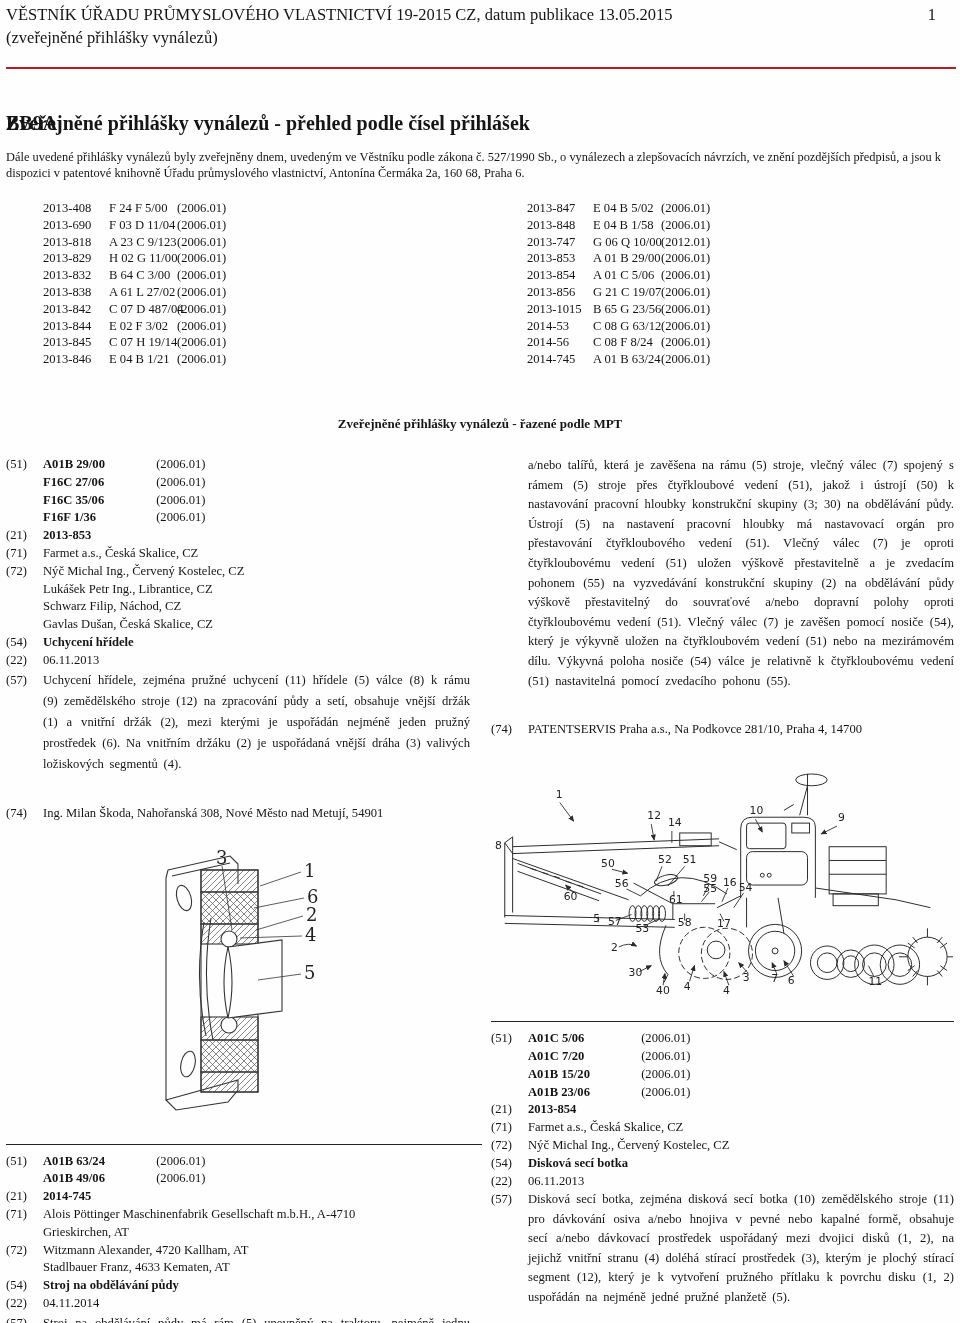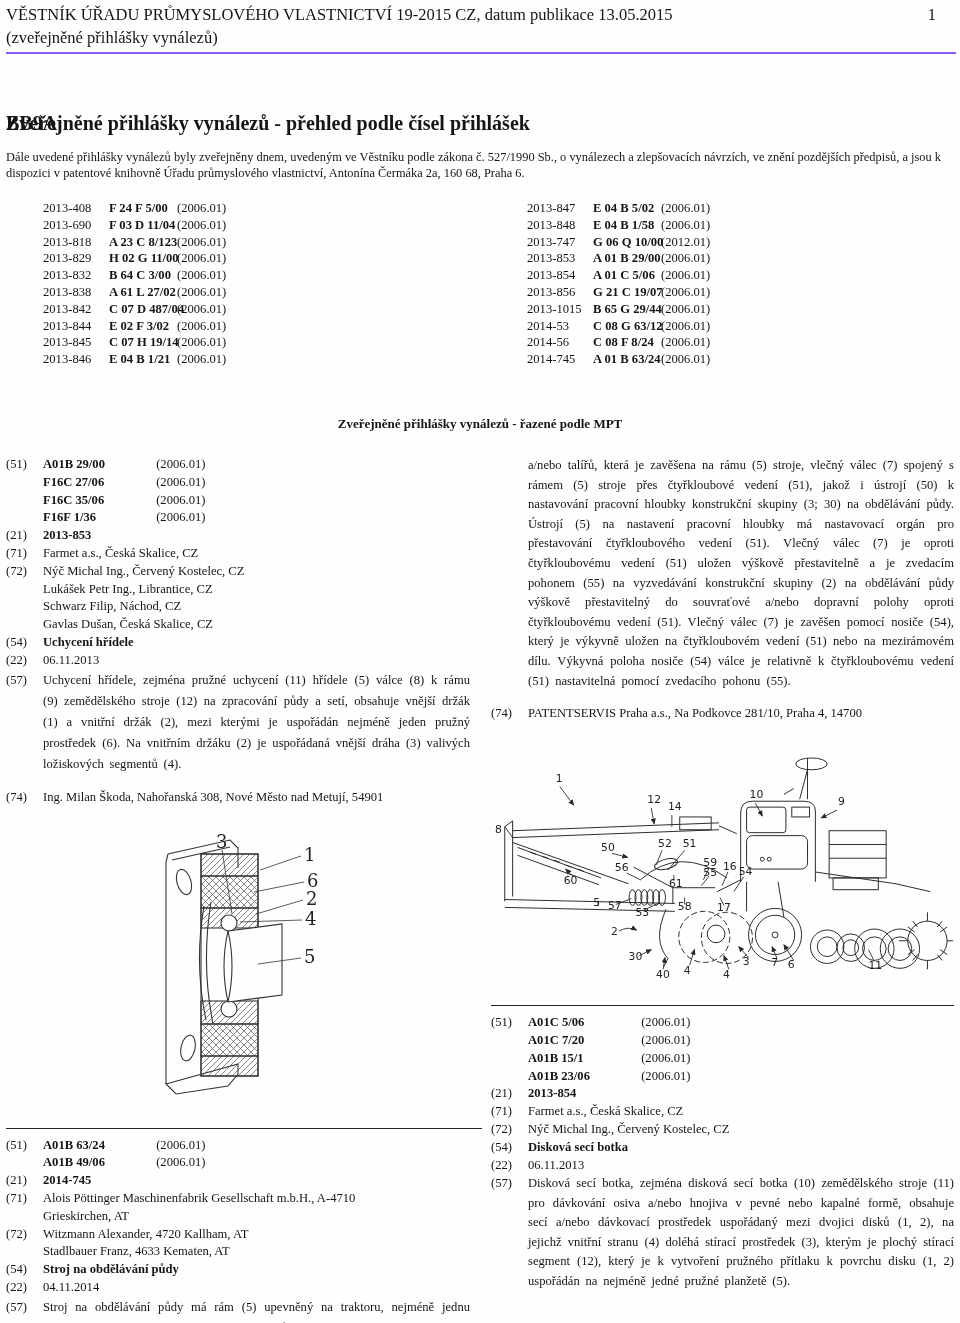--- a/index.html
+++ b/index.html
@@ -3,51 +3,51 @@
 <meta charset="utf-8">
 <style>
   * { box-sizing: border-box; }
   html,body { margin:0; padding:0; }
   body {
     width:960px; height:1323px; overflow:hidden; position:relative;
     background:#fefefe; color:#151515;
     font-family:"Liberation Serif","DejaVu Serif",serif;
   }
   
-  .hdr { position:absolute; top:3px; left:6px; right:4px; border-bottom:2px solid #8b5cf6; padding-bottom:3px; }
+  .hdr { position:absolute; top:3px; left:6px; right:4px; border-bottom:2px solid #b91c1c; padding-bottom:18px; }
   .hdr-l1 { display:flex; justify-content:space-between; font-size:16.5px; line-height:23px; }
   .hdr-num { padding-right:20px; }
   .hdr-l2 { font-size:16.5px; line-height:23px; }
   
   .bb9a { position:absolute; top:112px; left:6px; right:6px; font-size:20px; font-weight:bold; }
   .bb9a-code { position:absolute; left:0; top:0; }
   .bb9a-title { text-align:left; }
   
   .intro { position:absolute; top:150px; left:6px; width:946px; font-size:12.4px; line-height:15.8px; }
   
   .toplist { position:absolute; top:200px; left:6px; right:6px; display:flex; }
   .toplist-half { width:50%; font-size:12.6px; line-height:16.8px; }
   .toplist-half.right { padding-left:10px; }
   .lrow span { display:inline-block; }
   .lnum { width:66px;margin-left:37px; }
-  .lcls { width:68px; font-weight:bold; white-space:nowrap; }
+  .lcls { width:68px; font-weight:normal; white-space:nowrap; }
   
   .mpt-title { position:absolute; top:416px; left:0; width:100%; text-align:center; font-size:13px; font-weight:bold; }
   
   .cols { position:absolute; top:456px; left:6px; right:6px; display:flex; }
   .col-l { width:476px; }
   .col-r { flex:1; padding-left:9px; }
   .brow { font-size:12.6px; line-height:17.8px; position:relative; padding-left:37px; }
   .blabel { position:absolute; left:0; top:0; }
   .btext { display:inline-block; min-width:110px; }
   .b { font-weight:bold; }
   .abs { position:relative; padding-left:37px; font-size:12.6px; line-height:21px;
          text-align:justify; word-spacing:2.6px; margin-right:12px; }
   .abs-r { line-height:19.5px; margin-right:0; }
-  .agent { margin-top:13px; text-align:left; word-spacing:normal; line-height:18px; }
+  .agent { margin-top:29px; text-align:left; word-spacing:normal; line-height:18px; }
   .para-cont { font-size:12.6px; line-height:19.6px; text-align:justify; word-spacing:3px; margin-left:37px; }
   .fig-bearing { margin:22px 0 0 126px; width:345px; }
   .fig-machine { margin-top:27px; }
   .rule { border-top:1.5px solid #222; margin-top:6px; }
   .bib2 { margin-top:8px; }
   svg text { font-family:"DejaVu Serif","Liberation Serif",serif; fill:#222; }
   .mlab { font-family:"DejaVu Sans",sans-serif; font-size:11px; }
   .blab { font-size:18px; }
 </style>
 </head>
@@ -68,21 +68,21 @@
 
 <div class="intro">Dále uvedené přihlášky vynálezů byly zveřejněny dnem, uvedeným ve Věstníku podle zákona č. 527/1990 Sb., o vynálezech a zlepšovacích návrzích, ve znění pozdějších předpisů, a jsou k dispozici v patentové knihovně Úřadu průmyslového vlastnictví, Antonína Čermáka 2a, 160 68, Praha 6.</div>
 
 <div class="toplist">
   <div class="toplist-half">
 
       <div class="lrow"><span class="lnum">2013-408</span><span class="lcls">F 24 F 5/00</span><span class="ldate">(2006.01)</span></div>
 
       <div class="lrow"><span class="lnum">2013-690</span><span class="lcls">F 03 D 11/04</span><span class="ldate">(2006.01)</span></div>
 
-      <div class="lrow"><span class="lnum">2013-818</span><span class="lcls">A 23 C 8/123</span><span class="ldate">(2006.01)</span></div>
+      <div class="lrow"><span class="lnum">2013-818</span><span class="lcls">A 23 C 9/123</span><span class="ldate">(2006.01)</span></div>
 
       <div class="lrow"><span class="lnum">2013-829</span><span class="lcls">H 02 G 11/00</span><span class="ldate">(2006.01)</span></div>
 
       <div class="lrow"><span class="lnum">2013-832</span><span class="lcls">B 64 C 3/00</span><span class="ldate">(2006.01)</span></div>
 
       <div class="lrow"><span class="lnum">2013-838</span><span class="lcls">A 61 L 27/02</span><span class="ldate">(2006.01)</span></div>
 
       <div class="lrow"><span class="lnum">2013-842</span><span class="lcls">C 07 D 487/04</span><span class="ldate">(2006.01)</span></div>
 
       <div class="lrow"><span class="lnum">2013-844</span><span class="lcls">E 02 F 3/02</span><span class="ldate">(2006.01)</span></div>
@@ -98,21 +98,21 @@
       <div class="lrow"><span class="lnum">2013-848</span><span class="lcls">E 04 B 1/58</span><span class="ldate">(2006.01)</span></div>
 
       <div class="lrow"><span class="lnum">2013-747</span><span class="lcls">G 06 Q 10/00</span><span class="ldate">(2012.01)</span></div>
 
       <div class="lrow"><span class="lnum">2013-853</span><span class="lcls">A 01 B 29/00</span><span class="ldate">(2006.01)</span></div>
 
       <div class="lrow"><span class="lnum">2013-854</span><span class="lcls">A 01 C 5/06</span><span class="ldate">(2006.01)</span></div>
 
       <div class="lrow"><span class="lnum">2013-856</span><span class="lcls">G 21 C 19/07</span><span class="ldate">(2006.01)</span></div>
 
-      <div class="lrow"><span class="lnum">2013-1015</span><span class="lcls">B 65 G 29/44</span><span class="ldate">(2006.01)</span></div>
+      <div class="lrow"><span class="lnum">2013-1015</span><span class="lcls">B 65 G 23/56</span><span class="ldate">(2006.01)</span></div>
 
       <div class="lrow"><span class="lnum">2014-53</span><span class="lcls">C 08 G 63/12</span><span class="ldate">(2006.01)</span></div>
 
       <div class="lrow"><span class="lnum">2014-56</span><span class="lcls">C 08 F 8/24</span><span class="ldate">(2006.01)</span></div>
 
       <div class="lrow"><span class="lnum">2014-745</span><span class="lcls">A 01 B 63/24</span><span class="ldate">(2006.01)</span></div>
     </div>
 </div>
 
 <div class="mpt-title">Zveřejněné přihlášky vynálezů - řazené podle MPT</div>
@@ -377,21 +377,21 @@
     </div>
 
     <div class="rule"></div>
 
     <div class="bib2">
 
         <div class="brow"><span class="blabel">(51)</span><span class="btext b">A01C 5/06</span> <span class="bdate">(2006.01)</span></div>
 
         <div class="brow"><span class="blabel"></span><span class="btext b">A01C 7/20</span> <span class="bdate">(2006.01)</span></div>
 
-        <div class="brow"><span class="blabel"></span><span class="btext b">A01B 15/1</span> <span class="bdate">(2006.01)</span></div>
+        <div class="brow"><span class="blabel"></span><span class="btext b">A01B 15/20</span> <span class="bdate">(2006.01)</span></div>
 
         <div class="brow"><span class="blabel"></span><span class="btext b">A01B 23/06</span> <span class="bdate">(2006.01)</span></div>
 
         <div class="brow"><span class="blabel">(21)</span><span class="btext b">2013-854</span> <span class="bdate"></span></div>
 
         <div class="brow"><span class="blabel">(71)</span><span class="btext">Farmet a.s., Česká Skalice, CZ</span> <span class="bdate"></span></div>
 
         <div class="brow"><span class="blabel">(72)</span><span class="btext">Nýč Michal Ing., Červený Kostelec, CZ</span> <span class="bdate"></span></div>
 
 

